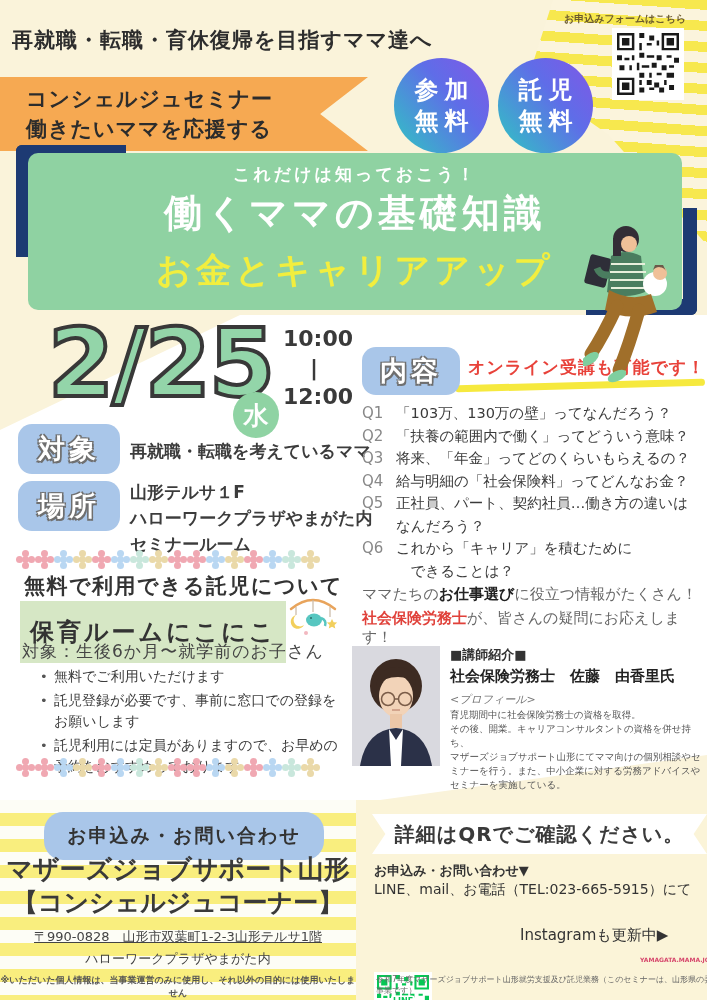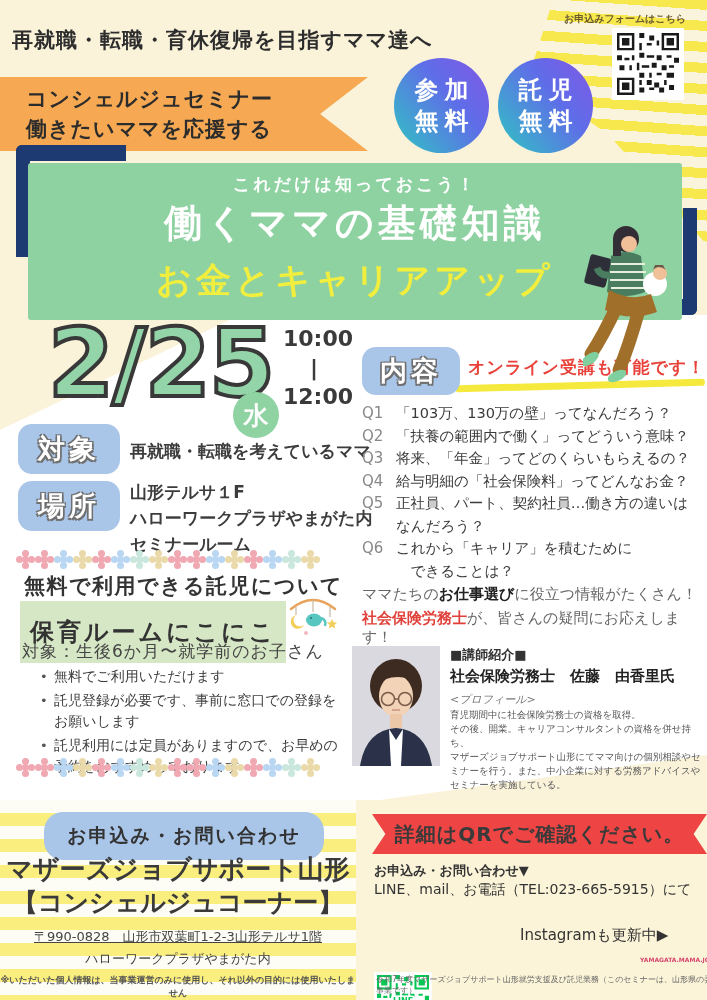--- a/index.html
+++ b/index.html
@@ -26,21 +26,21 @@
   .free-badge span { text-indent:6px; }
   #free1 { left:394px; top:58px; } #free2 { left:498px; top:58px; }
 
   
   .navy { background:#1d3a73; z-index:1; }
   #navy-tl-h { left:16px; top:145px; width:110px; height:16px; border-radius:6px 0 0 0; }
   #navy-tl-v { left:16px; top:145px; width:14px; height:112px; border-radius:6px 0 0 0; }
   #navy-br-v { left:683px; top:208px; width:14px; height:107px; border-radius:0 0 6px 0; }
   #navy-br-h { left:586px; top:299px; width:111px; height:16px; border-radius:0 0 6px 0; }
 
-  #green-box { left:28px; top:153px; width:654px; height:157px; background:#8fd2a2; border-radius:3px; text-align:center; z-index:2;margin-top:10px; }
+  #green-box { left:28px; top:153px; width:654px; height:157px; background:#8fd2a2; border-radius:10px; text-align:center; z-index:2; }
   #title-kicker { margin-top:10px; font-size:17px; font-weight:bold; color:#fff; letter-spacing:3px; }
   #title-main { margin-top:2px; font-size:38px; font-weight:bold; color:#fff; letter-spacing:4px; }
   #title-highlight { margin-top:8px; font-size:35px; font-weight:bold; color:#f2ee3e; letter-spacing:4px; }
 
   #white-bg { left:0; top:315px; width:707px; height:485px; background:#fff; z-index:0; }
   #cream-wedge { left:0; top:315px; width:240px; height:115px; background:#faf3da; clip-path:polygon(0 0,100% 0,0 100%); z-index:0; }
   #cream-wedge2 { left:380px; top:755px; width:327px; height:45px; background:#faf3da; clip-path:polygon(100% 0,100% 100%,0 100%); z-index:0; }
 
   #woman { left:583px; top:226px; width:118px; height:172px; z-index:4; }
 
@@ -95,21 +95,21 @@
     background:repeating-linear-gradient(180deg,#fdfdf6 0 13px,#f9ee7e 13px 26px); z-index:1; }
   #fl-badge { left:44px; top:812px; width:280px; height:48px; border-radius:19px; background:#a9c6e9;
     display:flex; align-items:center; justify-content:center; font-size:19px; font-weight:bold; color:#333; letter-spacing:2px; z-index:2; }
   #fl-org { left:0; top:852px; width:356px; text-align:center; font-size:26px; font-weight:bold; color:#3a3a3a; z-index:2; }
   #fl-corner { left:0; top:886px; width:356px; text-align:center; font-size:25px; font-weight:bold; color:#3a3a3a; z-index:2; }
   #fl-addr1 { left:0; top:928px; width:356px; text-align:center; font-size:13px; color:#444; z-index:2;text-decoration:underline; }
   #fl-addr2 { left:0; top:950px; width:356px; text-align:center; font-size:13px; color:#444; z-index:2; }
   #fl-privacy { left:0; top:974px; width:356px; text-align:center; font-size:9px; font-weight:bold; color:#555; z-index:2; }
 
   #footer-right { left:356px; top:800px; width:351px; height:200px; background:#fbf4d8; z-index:1; }
-  #fr-ribbon { left:372px; top:814px; width:335px; height:40px; background:#ef4444;
+  #fr-ribbon { left:372px; top:814px; width:335px; height:40px; background:#ffffff;
     clip-path:polygon(4% 50%,0 0,100% 0,96% 50%,100% 100%,0 100%);
     display:flex; align-items:center; justify-content:center; font-size:20px; font-weight:bold; color:#3a3a3a; letter-spacing:1px; z-index:2; }
   #fr-contact { left:374px; top:862px; font-size:13px; font-weight:bold; color:#333; z-index:2; }
   #fr-methods { left:374px; top:881px; font-size:14px; color:#333; z-index:2; }
   .qr-box { width:58px; height:58px; background:#fff; padding:3px; z-index:2; }
   .qr-box svg { width:52px; height:52px; display:block; }
   #qr-line-box { left:374px; top:900px; } #qr-line-box svg { color:#06c755; }
   #fr-insta { left:520px; top:926px; font-size:15px; color:#333; z-index:2; }
   #qr-insta-caption { left:640px; top:956px; width:66px; text-align:center; font-size:6px; font-weight:bold; color:#d6456b; z-index:2; }
   #fr-note { left:360px; top:974px; width:345px; font-size:8px; color:#666; z-index:2;margin-left:16px; }

